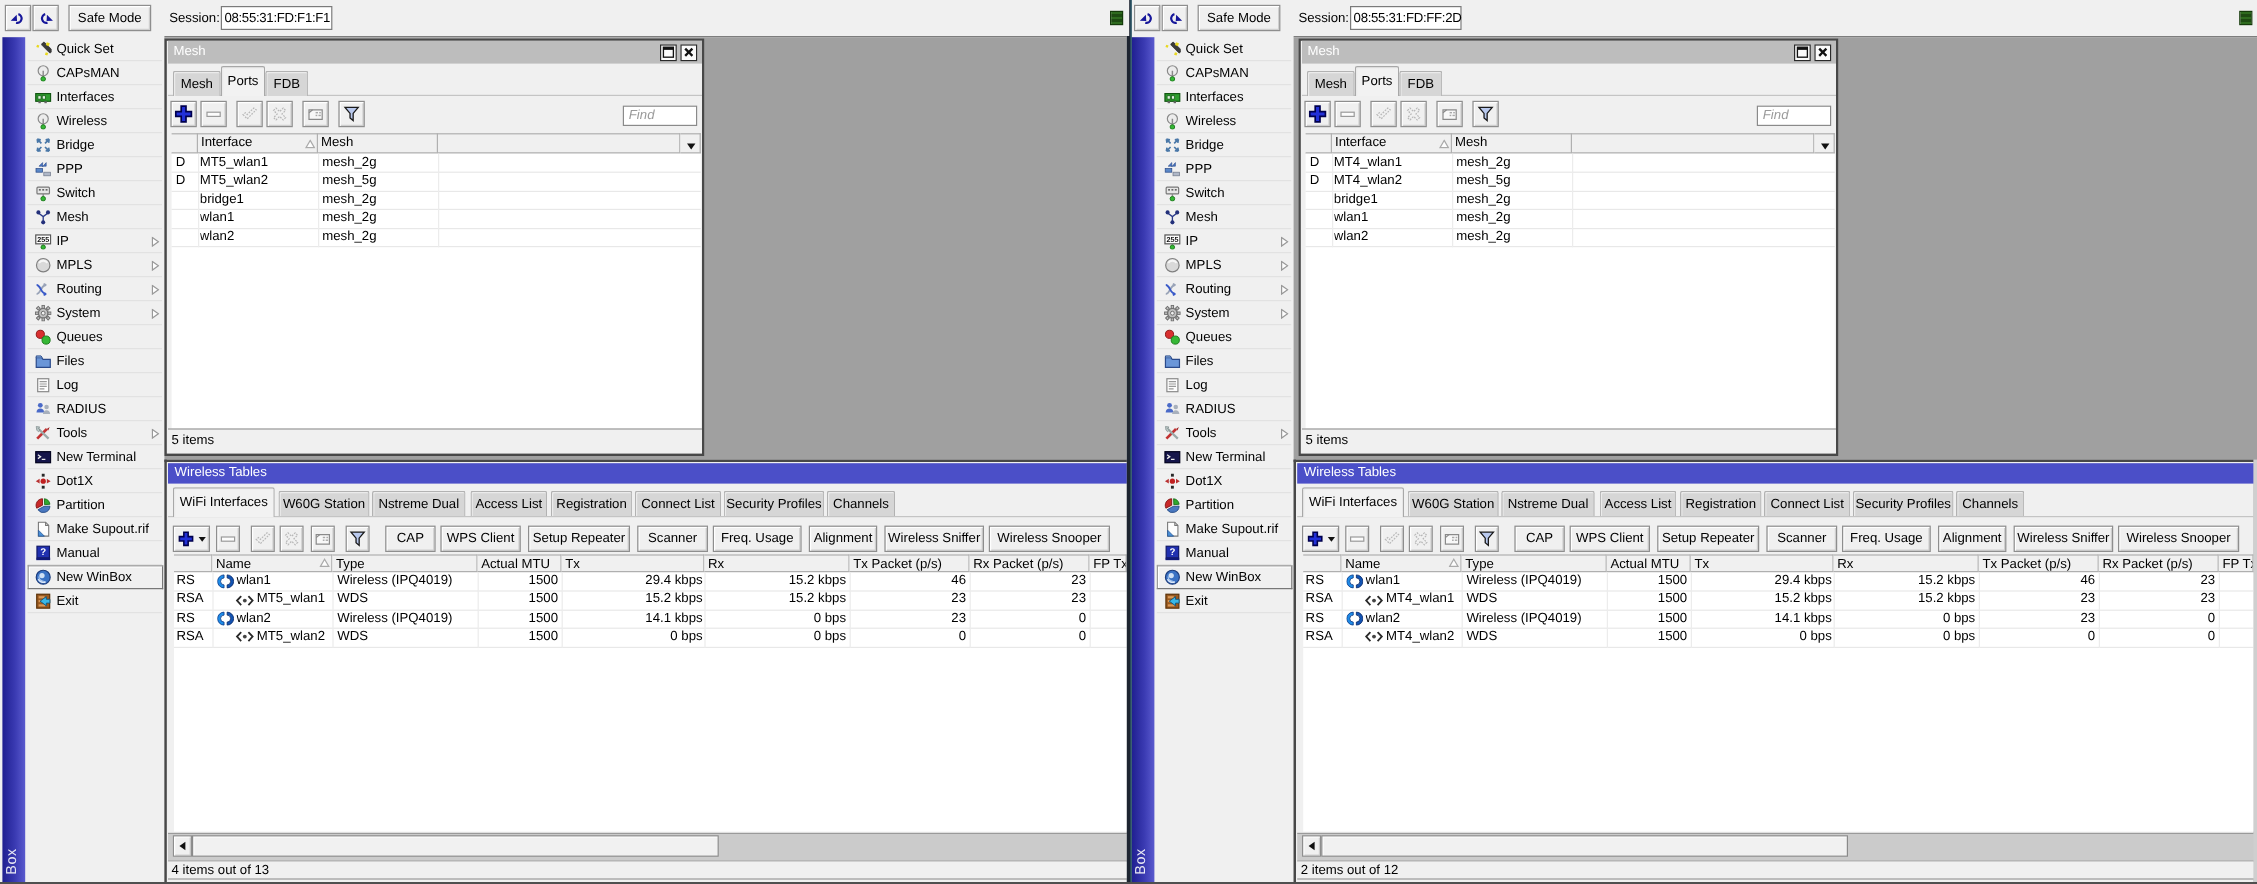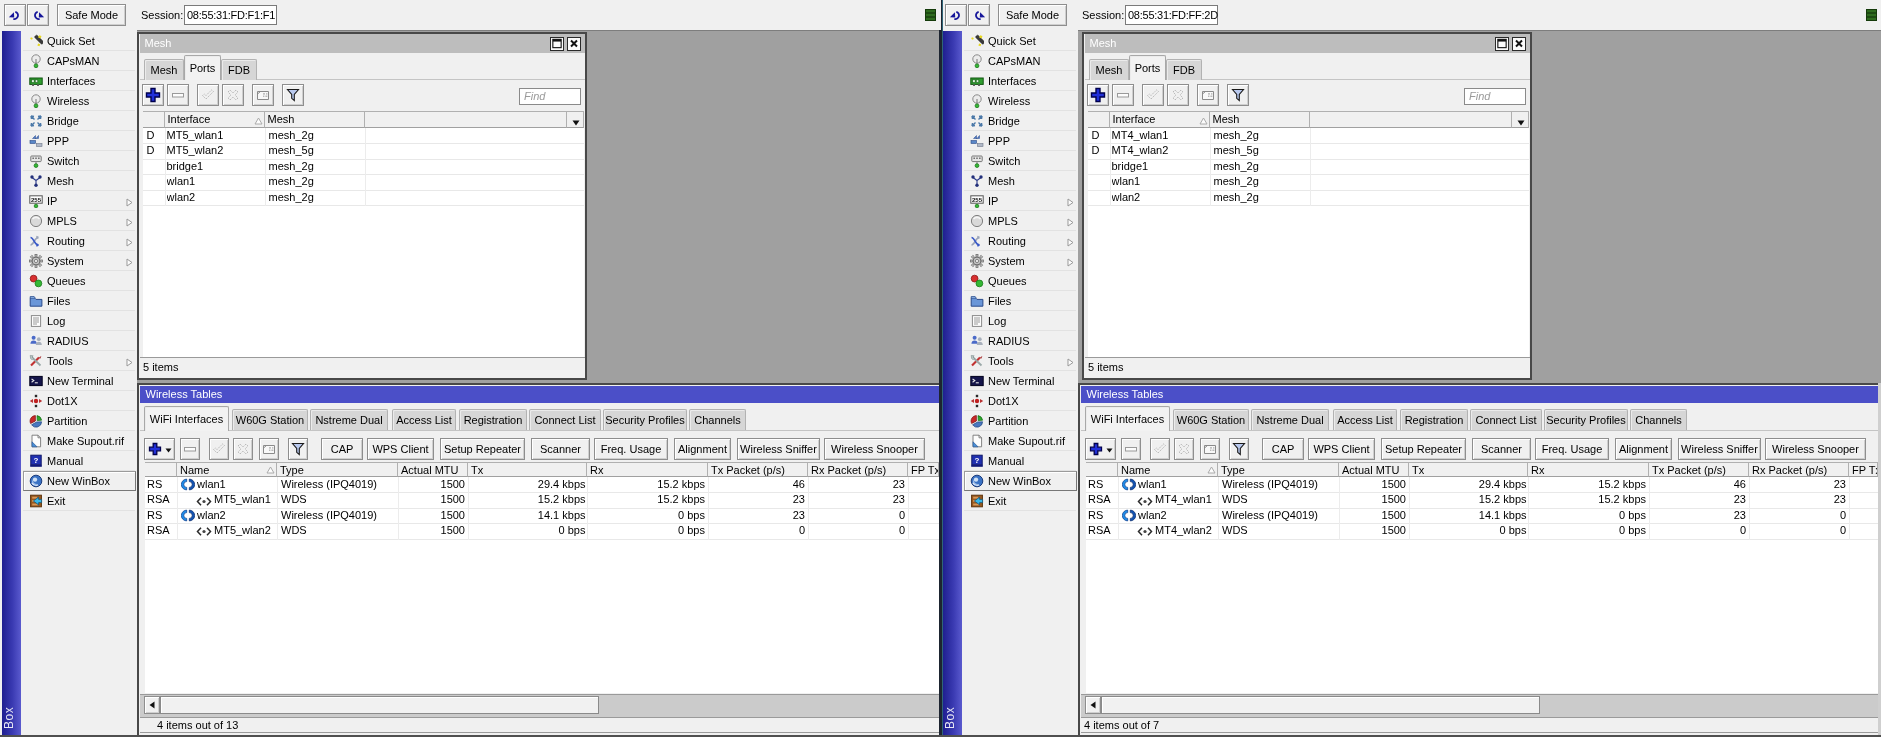--- a/index.html
+++ b/index.html
@@ -463,21 +463,21 @@
 <div class="abs" style="left:908px;top:477.0px;width:1px;height:62.6px;background:#ececec;"></div>
 <div class="abs" style="left:140px;top:693.5px;width:799px;height:1px;background:#9a9a9a;"></div>
 <div class="abs" style="left:140px;top:694.5px;width:799px;height:22px;background:#cbcbcb;"></div>
 <div class="abs btn" style="left:144px;top:696.0px;width:16px;height:18px;">
     <svg width="6" height="8" viewBox="0 0 6 8">
       <path d="M5.5 0.5 v7 l-5 -3.5 z" fill="#111"></path>
     </svg>
   </div>
 <div class="abs" style="left:160px;top:696.0px;width:439px;height:18px;background:#f1f1f1;border:1px solid #8a8a8a;box-shadow:inset 1px 1px 0 #fff;box-sizing:border-box;"></div>
 <div class="abs" style="left:140px;top:716.5px;width:799px;height:1px;background:#9a9a9a;"></div>
-<div class="abs abs" style="left:140px;top:717.5px;width:799px;height:14px;background:#f0f0f0;line-height:14px;padding-left:17px;box-sizing:border-box;">4 items out of 13</div>
+<div class="abs abs" style="left:140px;top:717.5px;width:799px;height:14px;background:#f0f0f0;line-height:14px;padding-left:3px;box-sizing:border-box;">4 items out of 13</div>
 <div class="abs" style="left:140px;top:731.5px;width:799px;height:1px;background:#9a9a9a;"></div>
 <div class="abs" style="left:941px;top:0px;width:940px;height:737px;background:#f0f0f0;"></div>
 <div class="abs btn" style="left:945px;top:4px;width:22px;height:22px;">
     <svg width="16" height="16" viewBox="0 0 16 16">
       <path d="M8.3 4.8 A3.6 3.6 0 1 1 6.4 11.9" fill="none" stroke="#16169a" stroke-width="1.8"></path>
       <path d="M1.9 10.2 L6.9 5.2 L7.2 10.6 Z" fill="#16169a"></path>
     </svg>
   </div>
 <div class="abs btn" style="left:968px;top:4px;width:22px;height:22px;">
     <svg width="16" height="16" viewBox="0 0 16 16">
@@ -926,18 +926,18 @@
 <div class="abs" style="left:1849px;top:477.0px;width:1px;height:62.6px;background:#ececec;"></div>
 <div class="abs" style="left:1081px;top:693.5px;width:796.5px;height:1px;background:#9a9a9a;"></div>
 <div class="abs" style="left:1081px;top:694.5px;width:796.5px;height:22px;background:#cbcbcb;"></div>
 <div class="abs btn" style="left:1085px;top:696.0px;width:16px;height:18px;">
     <svg width="6" height="8" viewBox="0 0 6 8">
       <path d="M5.5 0.5 v7 l-5 -3.5 z" fill="#111"></path>
     </svg>
   </div>
 <div class="abs" style="left:1101px;top:696.0px;width:439px;height:18px;background:#f1f1f1;border:1px solid #8a8a8a;box-shadow:inset 1px 1px 0 #fff;box-sizing:border-box;"></div>
 <div class="abs" style="left:1081px;top:716.5px;width:796.5px;height:1px;background:#9a9a9a;"></div>
-<div class="abs abs" style="left:1081px;top:717.5px;width:796.5px;height:14px;background:#f0f0f0;line-height:14px;padding-left:3px;box-sizing:border-box;">4 items out of 7</div>
+<div class="abs abs" style="left:1081px;top:717.5px;width:796.5px;height:14px;background:#f0f0f0;line-height:14px;padding-left:3px;box-sizing:border-box;">2 items out of 12</div>
 <div class="abs" style="left:1081px;top:731.5px;width:796.5px;height:1px;background:#9a9a9a;"></div>
 <div class="abs" style="left:939px;top:30px;width:4px;height:707px;background:#1d2430;"></div>
 <div class="abs" style="left:941px;top:0;width:2px;height:30px;background:#1d2430;"></div>
 <div class="abs" style="left:941.8px;top:0;width:1.2px;height:737px;background:#2f6577;"></div>
 <div class="abs" style="left:1877.5px;top:383px;width:3.5px;height:354px;background:#cfcfcf;"></div>
 <div class="abs" style="left:0;top:734.5px;width:1881px;height:2.5px;background:#4f4f4f;"></div>
 </body></html>

